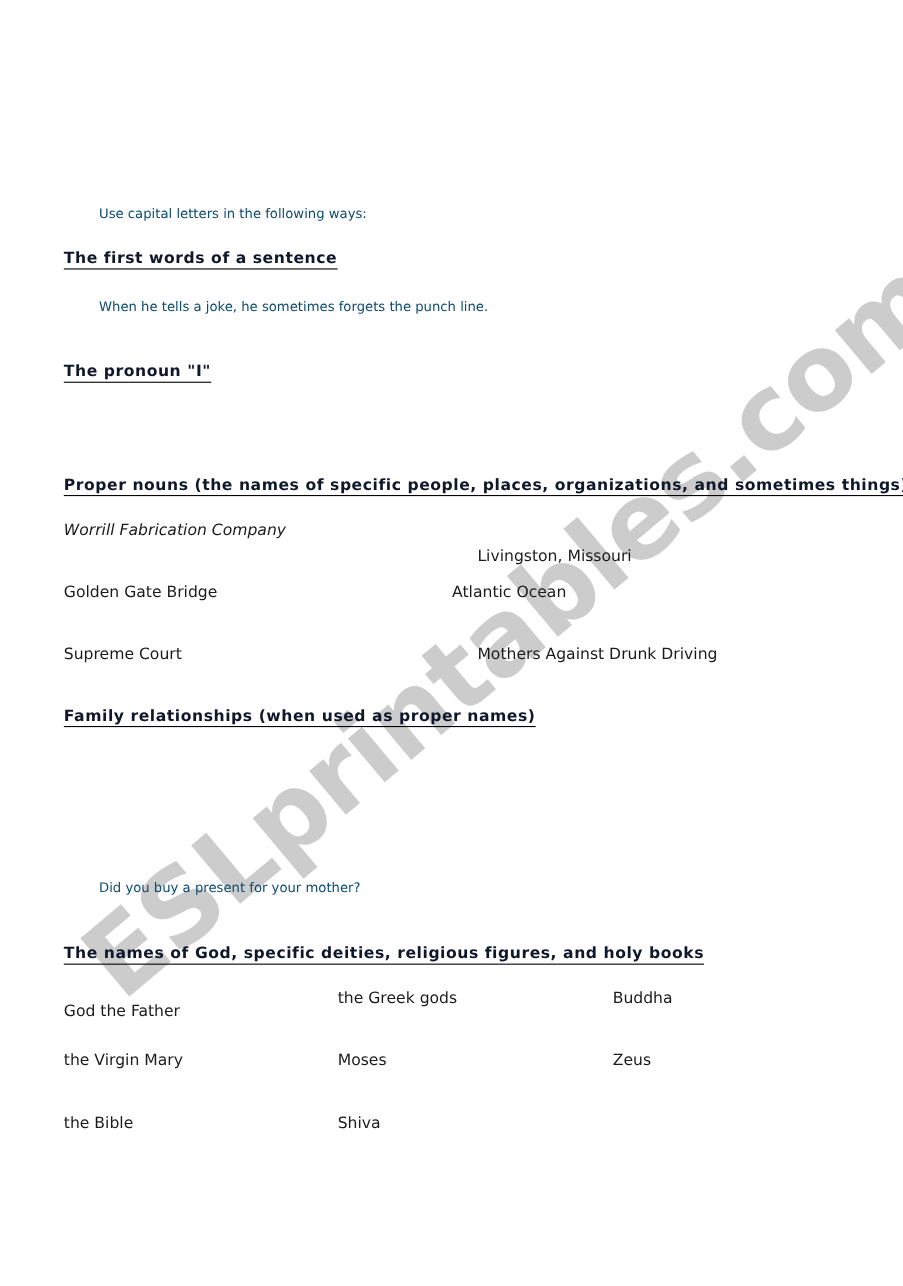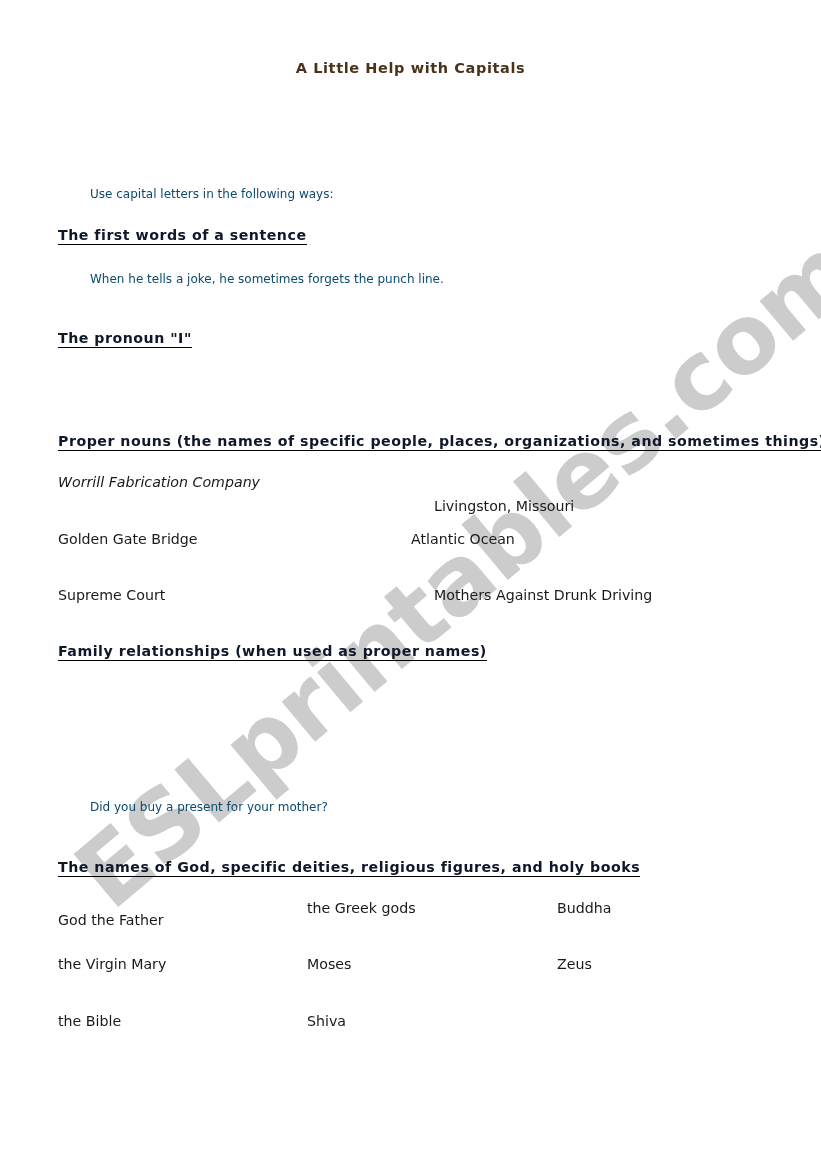--- a/index.html
+++ b/index.html
@@ -115,21 +115,20 @@
 <body>
 
 <div id="page">
 
   <div id="watermark">
     <div class="wm-text">ESLprintables.com</div>
   </div>
 
   <div id="content">
 
-    <div class="doc-title">A Little Help with Capitals</div>
 
 
     <div class="block line" style="top:184px;">Use capital letters in the following ways:</div>
 
     <div class="block heading" style="top:227px;"><span class="htext">The first words of a sentence</span></div>
     <div class="block line" style="top:269px;text-align:right;">When he tells a joke, he sometimes forgets the punch line.</div>
 
     <div class="block heading" style="top:330px;"><span class="htext">The pronoun "I"</span></div>
 
     <div class="block heading" style="top:433px;"><span class="htext">Proper nouns (the names of specific people, places, organizations, and sometimes things)</span></div>

